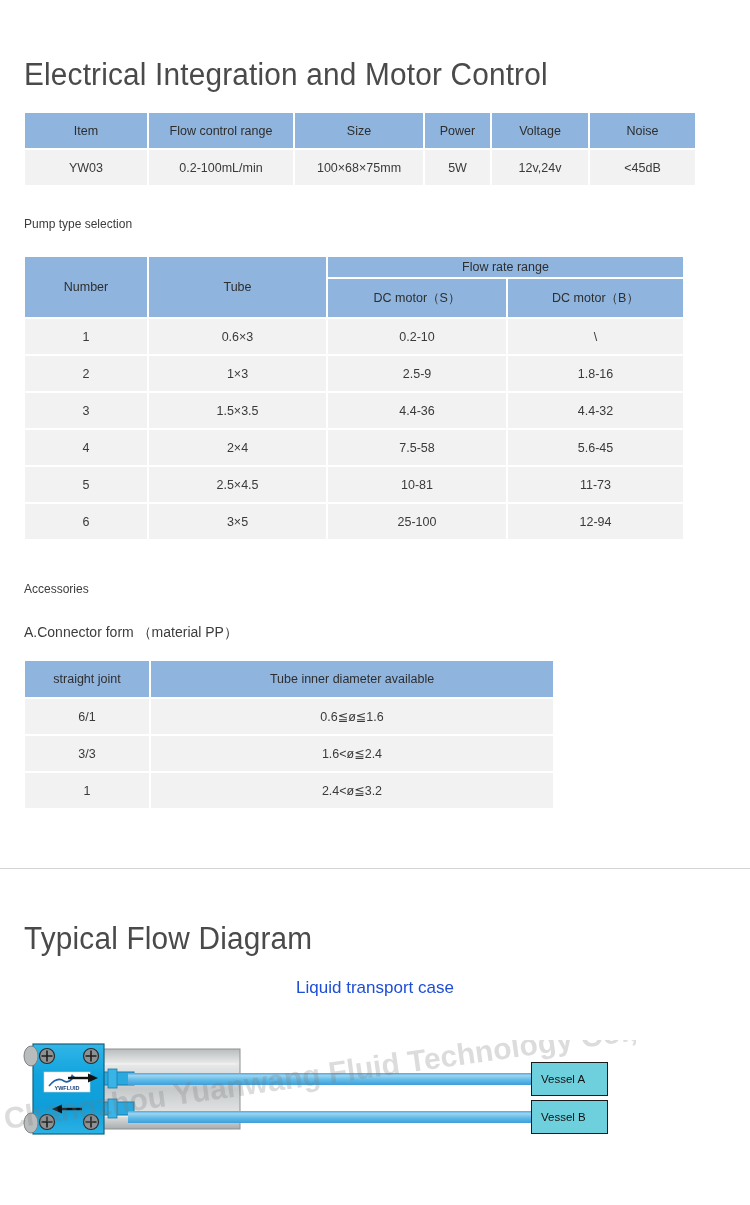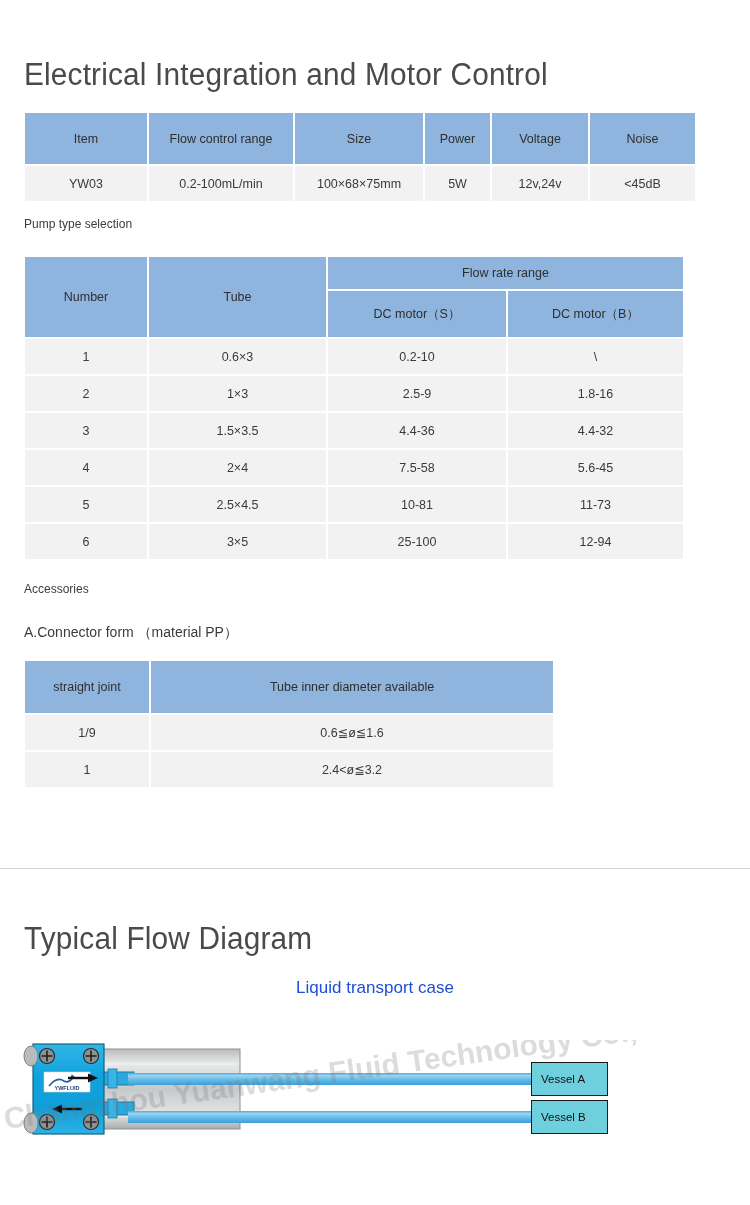--- a/index.html
+++ b/index.html
@@ -77,21 +77,21 @@
     border-spacing: 2px 2px;
     font-size: 12.5px;
     color: #3a3a3a;
     table-layout: fixed;
   }
   .tbl th {
     background: #8fb4de;
     font-weight: 400;
     text-align: center;
     color: #2e2e2e;
-    padding: 8px;
+    padding: 0;
   }
   .tbl td {
     background: #f2f2f2;
     text-align: center;
     padding: 0;
     font-weight: 400;
   }
 
   
   #table-specs {
@@ -270,22 +270,26 @@
       <col style="width:402px">
     </colgroup>
   <thead>
     <tr>
       <th>straight joint</th>
       <th>Tube inner diameter available</th>
     </tr>
   </thead>
   <tbody>
     <tr>
-      <td>1/9</td>
+      <td>6/1</td>
       <td>0.6≦ø≦1.6</td>
+    </tr>
+    <tr>
+      <td>3/3</td>
+      <td>1.6&lt;ø≦2.4</td>
     </tr>
     <tr>
       <td>1</td>
       <td>2.4&lt;ø≦3.2</td>
     </tr>
   </tbody>
 </table>
 
 <div class="divider"></div>
 

